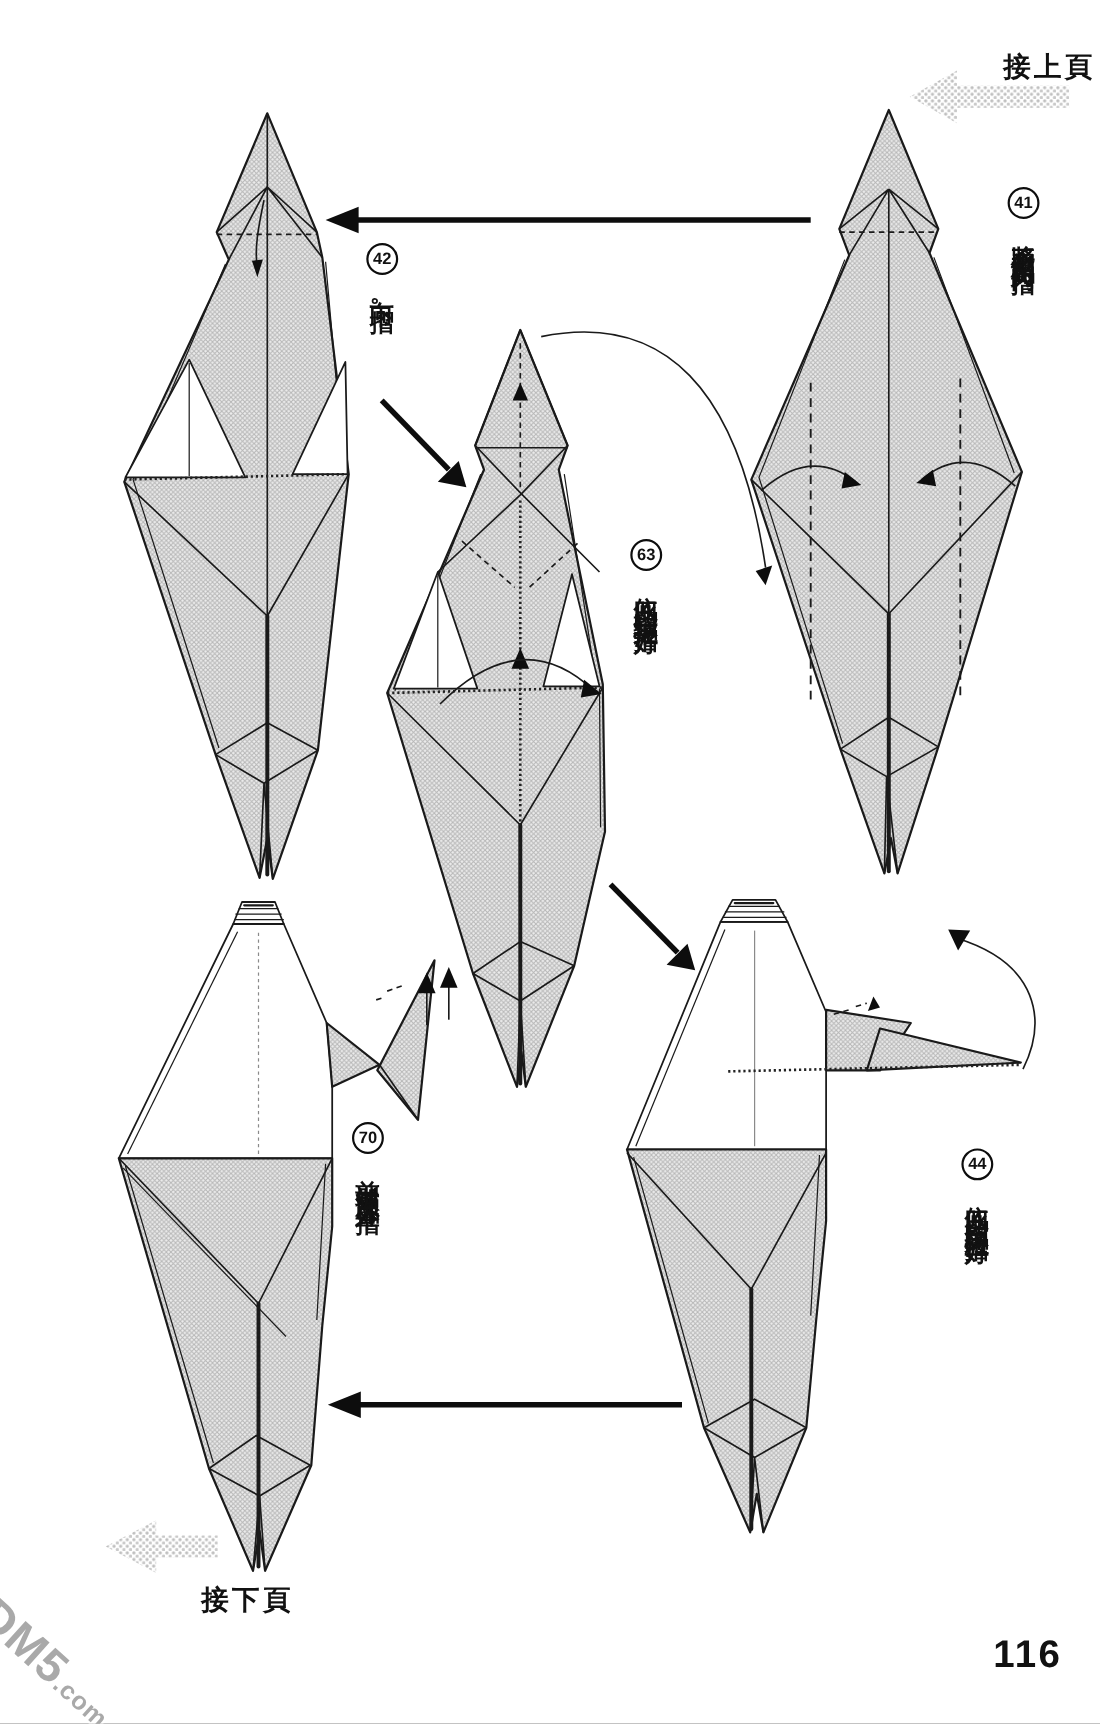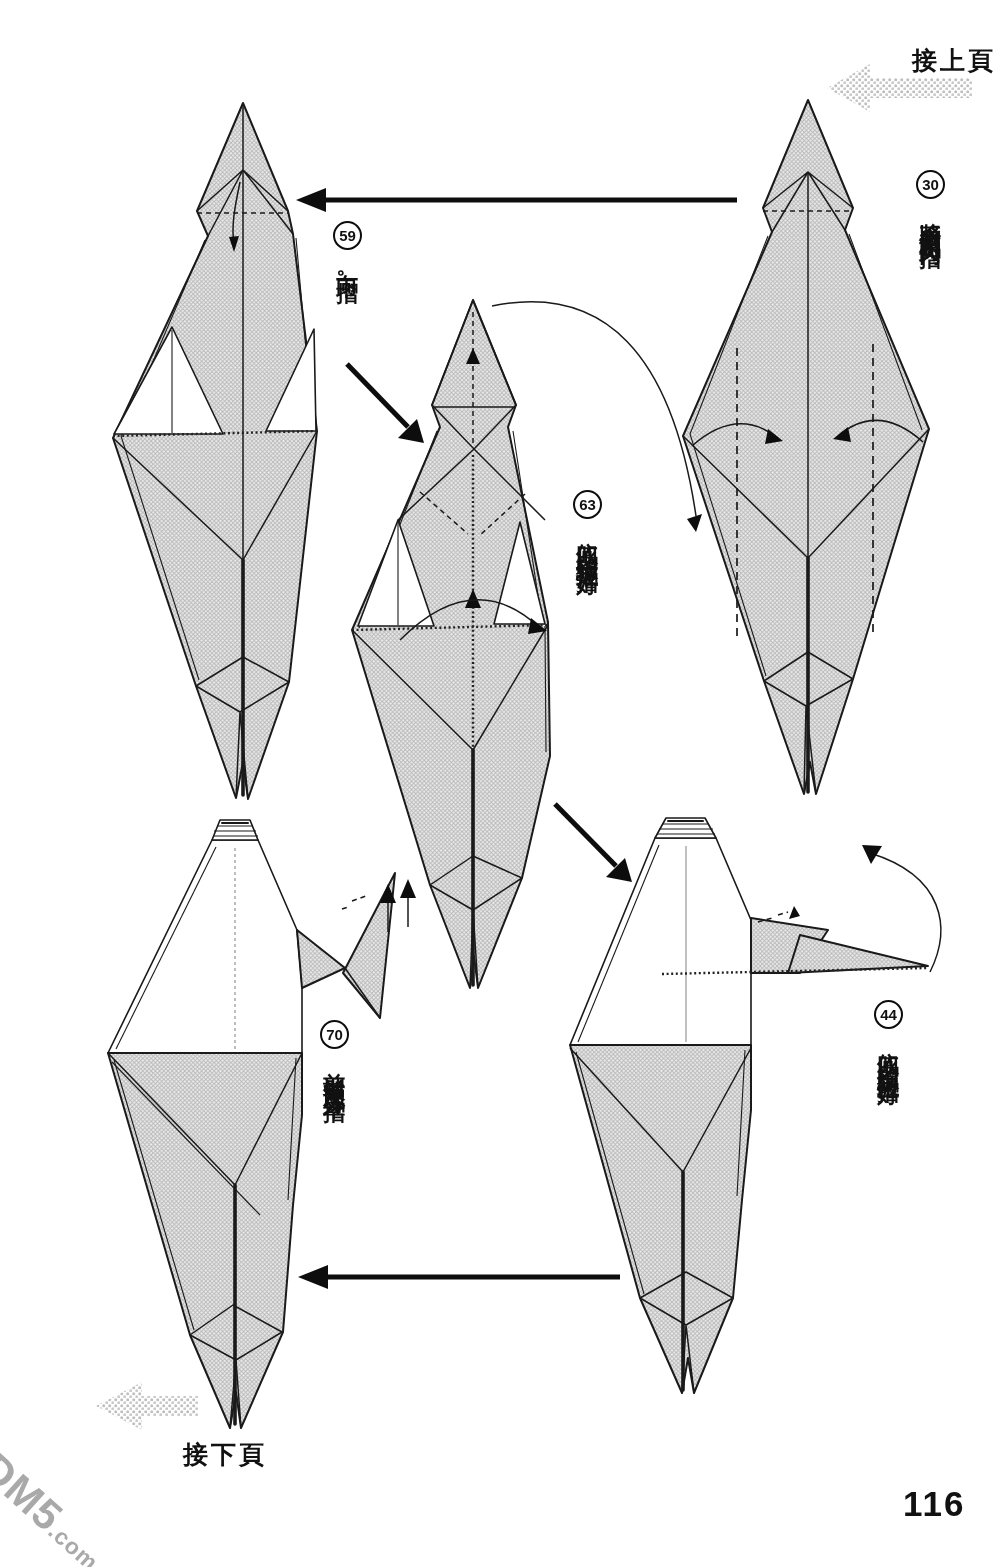--- a/index.html
+++ b/index.html
@@ -210,35 +210,35 @@
     </g>
     <g>
       <line class="thk" x1="620" y1="1277" x2="324" y2="1277"></line>
       <polygon class="ah" points="328,1265 328,1289 298,1277"></polygon>
     </g>
   </svg>
 
   <div class="corner-label" style="left:912px;top:44px;">接上頁</div>
 
   <div class="step" style="left:916px;top:170px;">
-    <span class="stepnum">30</span>
+    <span class="stepnum">41</span>
     <span class="steptext">將兩側稍向內摺。</span>
   </div>
 
   <div class="step" style="left:333px;top:221px;">
-    <span class="stepnum">59</span>
+    <span class="stepnum">42</span>
     <span class="steptext">向下摺。</span>
   </div>
 
   <div class="step" style="left:573px;top:490px;">
     <span class="stepnum">63</span>
     <span class="steptext">依凹凸摺線拉下摺好。</span>
   </div>
 
-  <div class="step" style="left:874px;top:1000px;">
+  <div class="step" style="left:874px;top:1044px;">
     <span class="stepnum">44</span>
     <span class="steptext">依凹凸摺線向上摺好。</span>
   </div>
 
   <div class="step" style="left:320px;top:1020px;">
     <span class="stepnum">70</span>
     <span class="steptext">前端做兩次外罩摺。</span>
   </div>
 
   <div class="corner-label" style="left:183px;top:1438px;">接下頁</div>

